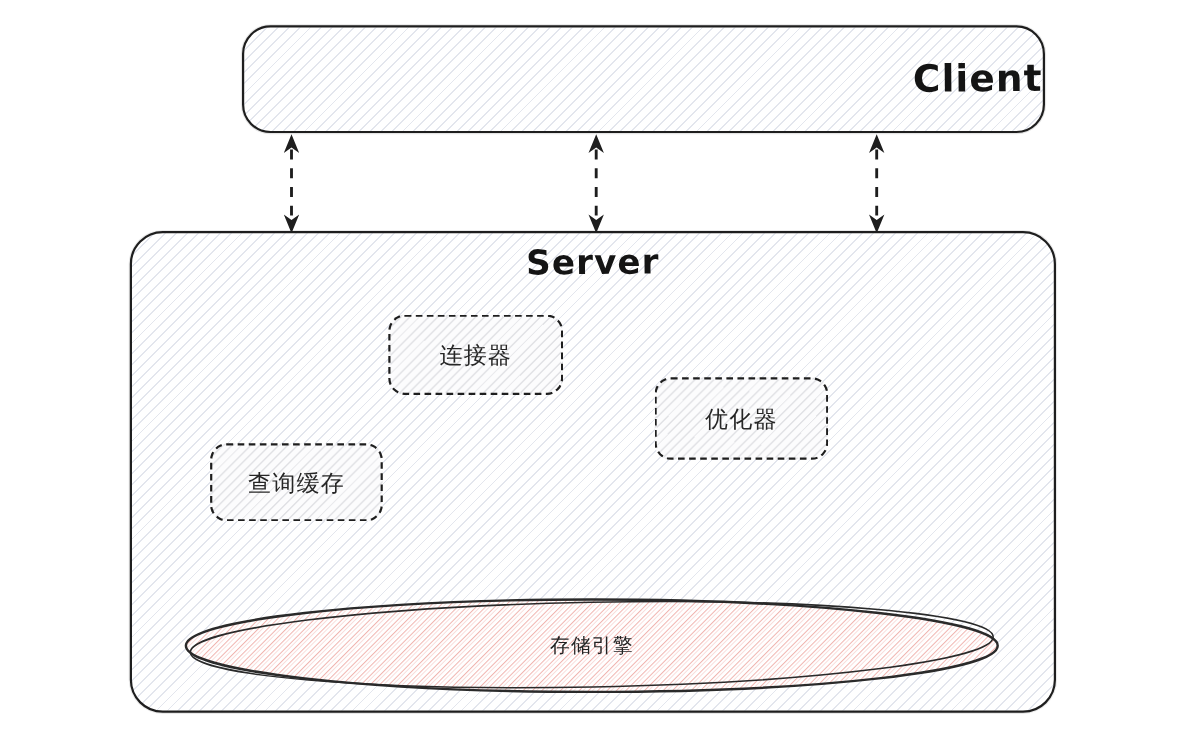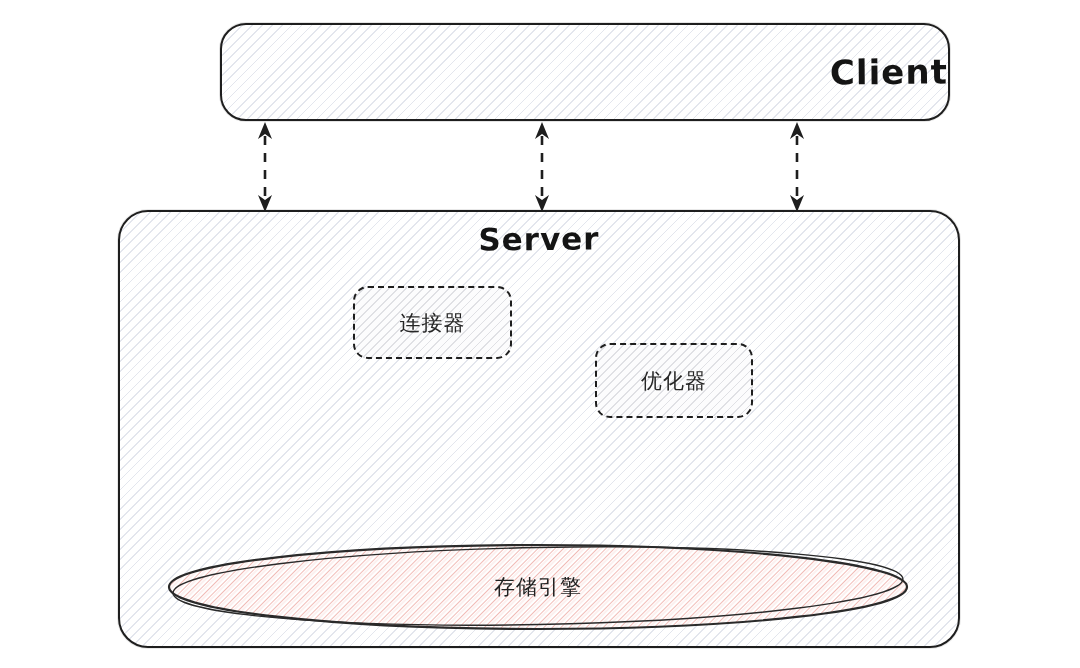--- a/index.html
+++ b/index.html
@@ -101,21 +101,21 @@
   .storage-svg {
     position: absolute;
     left: 164px; top: 540px;
     width: 748px; height: 94px;
   }
   .storage-label {
     position: absolute;
     left: 164px; top: 540px;
     width: 748px; height: 94px;
     display: flex; align-items: center; justify-content: center;
-    font-size: 21px;
+    font-size: 18px;
     color: #222222;
     letter-spacing: 1px;
   }
 </style>
 </head>
 <body>
 
 <div class="canvas">
 
   <div class="client-box hatch-light">
@@ -140,20 +140,23 @@
 
   <div class="server-box hatch-light"></div>
   <div class="server-label big-label">Server</div>
 
   <div class="comp comp-connector hatch-gray">
     <span>连接器</span>
   </div>
   <div class="comp comp-optimizer hatch-gray">
     <span>优化器</span>
   </div>
+  <div class="comp comp-querycache hatch-gray">
+    <span>查询缓存</span>
+  </div>
 
   <svg class="storage-svg" viewBox="0 0 748 94">
     <defs>
       <pattern id="pinkHatch" width="6" height="6" patternUnits="userSpaceOnUse" patternTransform="rotate(45)">
         <rect width="6" height="6" fill="#ffffff"></rect>
         <line x1="0" y1="0" x2="0" y2="6" stroke="#f0b3ae" stroke-width="1.8"></line>
         <line x1="3" y1="0" x2="3" y2="6" stroke="#f9dcda" stroke-width="0.9"></line>
       </pattern>
     </defs>
     <ellipse cx="374" cy="47" rx="369" ry="42" fill="url(#pinkHatch)" stroke="#2a2a2a" stroke-width="2.2"></ellipse>

